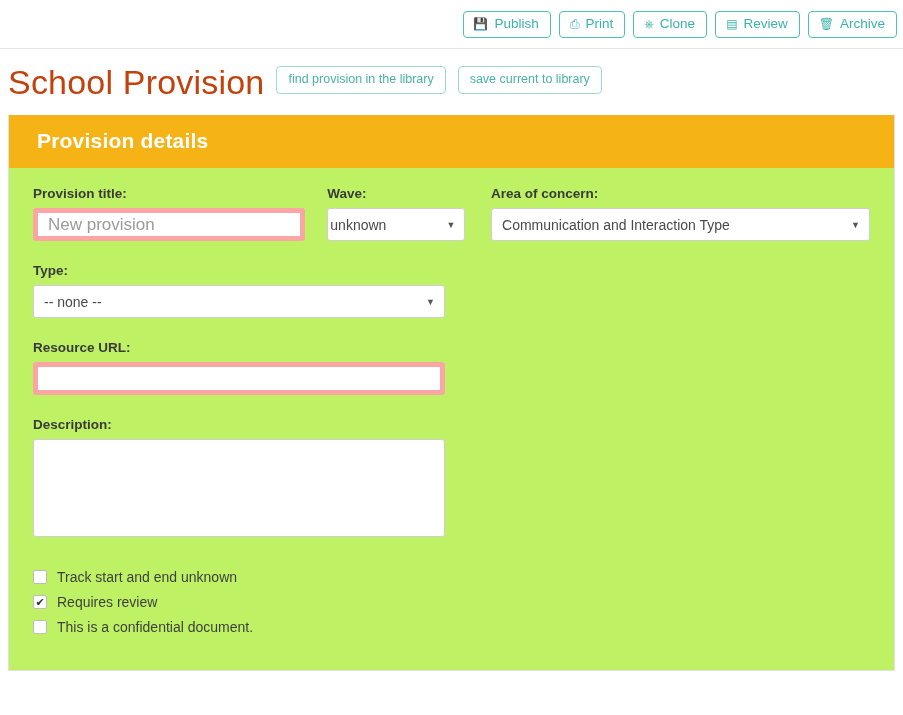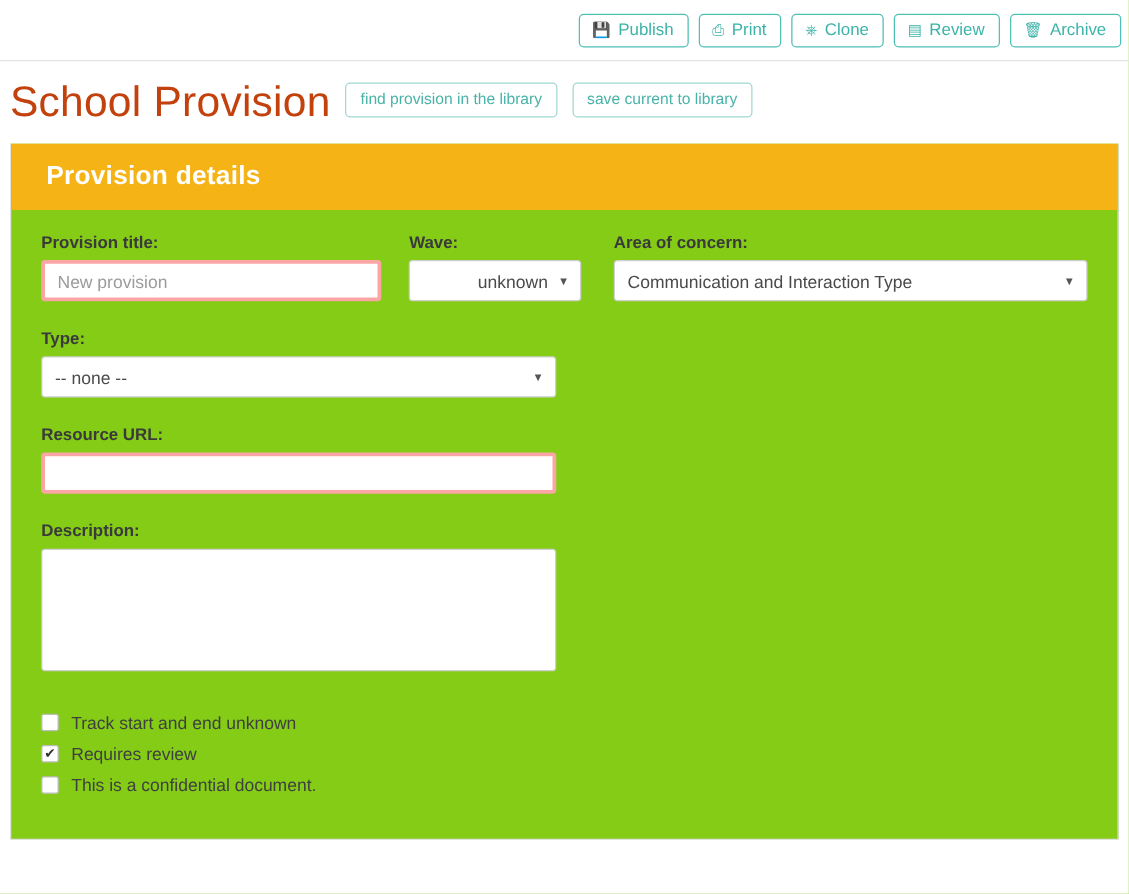--- a/index.html
+++ b/index.html
@@ -82,21 +82,21 @@
     cursor: pointer;
     margin-bottom: 5px;
     white-space: nowrap;
   }
 
   
   .panel {
     margin: 6px 8px 0 8px;
     border: 1px solid #e0e0e0;
     border-top: none;
-    background: #84cc16;
+    background: #bef264;
   }
   .panel-header {
     background: #f5b316;
     color: #ffffff;
     font-size: 21px;
     font-weight: bold;
     padding: 14px 0 15px 28px;
     letter-spacing: 0.2px;
   }
   .panel-body {
@@ -117,24 +117,24 @@
   }
 
   .col-title { width: 296px; }
   .col-wave  { width: 150px; margin-left: 0; }
   .col-area  { width: 412px; }
 
   input[type="text"] {
     width: 100%;
     box-sizing: border-box;
     height: 33px;
-    border: 3px solid #fca5a5;
+    border: 5px solid #fca5a5;
     border-radius: 3px;
     padding: 6px 10px;
-    font-size: 14px;
+    font-size: 17px;
     color: #6f6f6f;
     font-family: "Liberation Sans", sans-serif;
     background: #ffffff;
   }
   input[type="text"]::placeholder { color: #9b9b9b; }
 
   .select-box {
     position: relative;
     width: 100%;
     box-sizing: border-box;
@@ -150,21 +150,21 @@
     cursor: pointer;
   }
   .select-box .caret {
     position: absolute;
     right: 9px;
     top: 50%;
     transform: translateY(-50%);
     font-size: 9px;
     color: #555555;
   }
-  .select-box.wave { justify-content: flex-end; padding-left: 2px; }
+  .select-box.wave { justify-content: flex-start; padding-left: 2px; }
 
   .block { margin-top: 22px; }
 
   .w-half { width: 412px; }
 
   textarea {
     width: 412px;
     height: 98px;
     box-sizing: border-box;
     border: 1px solid #cfcfcf;

